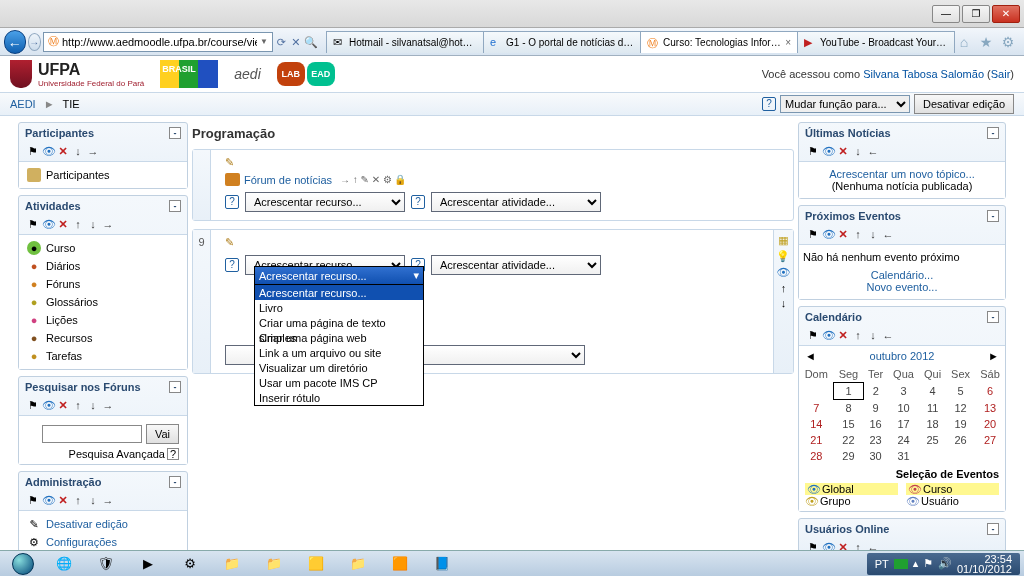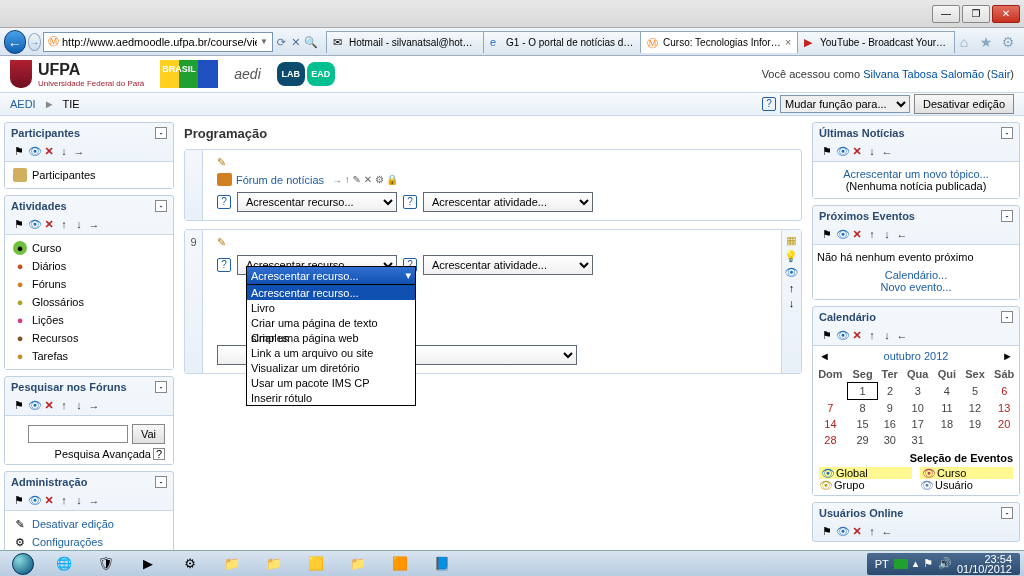--- a/index.html
+++ b/index.html
@@ -25,30 +25,30 @@
 .header { height: 36px; display: flex; align-items: center; padding: 0 10px; gap: 16px; }
 .logo-ufpa { display: flex; align-items: center; gap: 6px; }
 .logo-crest { width: 22px; height: 28px; background: linear-gradient(#b02030,#701020); border-radius: 0 0 10px 10px; }
 .logo-text { display: flex; flex-direction: column; }
 .logo-text .big { font-size: 16px; font-weight: bold; color: #222; }
 .logo-text .small { font-size: 8px; color: #a02030; }
 .logo-brasil { width: 58px; height: 28px; background: linear-gradient(90deg,#ffd020 0%,#ffd020 33%,#20a030 33%,#20a030 66%,#2050c0 66%); position: relative; }
 .logo-brasil::after { content: "BRASIL"; position: absolute; top: 4px; left: 2px; font-size: 9px; font-weight: bold; color: #fff; }
 .logo-aedi { font-size: 14px; color: #555; font-style: italic; }
 .logo-labead { display: flex; align-items: center; gap: 2px; }
-.labead-blob { width: 28px; height: 24px; background: #0c4a6e; border-radius: 8px; color: #fff; font-size: 9px; font-weight: bold; text-align: center; line-height: 24px; }
+.labead-blob { width: 28px; height: 24px; background: #c2410c; border-radius: 8px; color: #fff; font-size: 9px; font-weight: bold; text-align: center; line-height: 24px; }
 .login-text { margin-left: auto; font-size: 11px; color: #333; }
 .login-text a { color: #0050a0; text-decoration: none; }
 .navbar { height: 24px; background: linear-gradient(#f8fafc,#e8f0f8); border-top: 1px solid #c8d8e8; border-bottom: 1px solid #c8d8e8; display: flex; align-items: center; padding: 0 10px; gap: 8px; }
 .navbar a { color: #2060a0; text-decoration: none; }
 .navbar .sep { color: #888; }
 .navbar .right { margin-left: auto; display: flex; align-items: center; gap: 4px; }
 .role-select { height: 18px; border: 1px solid #7a96b0; font-size: 11px; width: 130px; }
 .btn { height: 20px; background: linear-gradient(#f8f8f8,#e0e0e0); border: 1px solid #888; padding: 0 8px; font-size: 11px; }
-.content { display: flex; padding: 6px 4px; gap: 10px; }
+.content { display: flex; padding: 6px 18px; gap: 4px; }
 .col-left { width: 170px; display: flex; flex-direction: column; gap: 6px; }
 .col-mid { flex: 1; }
 .col-right { width: 208px; display: flex; flex-direction: column; gap: 6px; }
 .block { border: 1px solid #c0d0e0; background: linear-gradient(#f4f8fc,#e8f0f8); border-radius: 3px; }
 .block-header { height: 20px; display: flex; align-items: center; padding: 0 6px; font-weight: bold; color: #2a4a70; font-size: 11px; }
 .block-header .collapse { margin-left: auto; width: 12px; height: 12px; border: 1px solid #888; background: #fff; text-align: center; line-height: 10px; font-size: 9px; }
 .block-icons { display: flex; gap: 3px; padding: 2px 8px 4px; align-items: center; }
 .micon { width: 12px; height: 12px; font-size: 11px; line-height: 12px; text-align: center; }
 .micon.eye { color: #2070c0; }
 .micon.del { color: #c02020; font-weight: bold; }
@@ -89,21 +89,21 @@
 .dropdown-open { position: absolute; top: 36px; left: 35px; width: 170px; border: 1px solid #000; background: #fff; z-index: 10; }
 .dropdown-open .sel { height: 18px; background: linear-gradient(#3070d0,#1050b0); color: #fff; display: flex; align-items: center; padding: 0 4px; justify-content: space-between; border-bottom: 1px solid #000; }
 .dropdown-open .opt { padding: 1px 4px; height: 15px; line-height: 15px; }
 .dropdown-open .opt.hi { background: #1050b0; color: #fff; }
 .extra-combo { margin-top: 70px; }
 .news-body { font-size: 10px; text-align: center; padding: 6px 4px; }
 .news-body a { color: #2060a0; text-decoration: none; }
 .cal-nav { display: flex; justify-content: space-between; align-items: center; padding: 4px 6px; font-size: 10px; }
 .cal-nav .mon { font-weight: normal; color: #2060a0; }
 .cal-grid { width: 100%; border-collapse: collapse; font-size: 9px; }
-.cal-grid th { color: #555; padding: 2px; font-weight: bold; }
+.cal-grid th { color: #555; padding: 2px; font-weight: normal; }
 .cal-grid td { text-align: center; padding: 2px; color: #444; }
 .cal-grid td.today { border: 1px solid #000; }
 .cal-grid td.sun { color: #b02020; }
 .legend { padding: 4px 6px; font-size: 10px; }
 .legend-title { font-weight: bold; margin-bottom: 3px; text-align: right; }
 .legend-row { display: flex; gap: 8px; }
 .legend-item { display: flex; align-items: center; gap: 3px; flex: 1; }
 .leg-hilite { background: #fff890; padding: 0 2px; }
 .taskbar { position: absolute; bottom: 0; left: 0; right: 0; height: 26px; background: linear-gradient(#d8e4f0,#b8cce0); border-top: 1px solid #8aa; display: flex; align-items: center; padding: 0 4px; gap: 2px; }
 .start { width: 38px; height: 24px; display:flex; align-items:center; justify-content:center; }
@@ -470,20 +470,29 @@
                 <tr>
                   <td class="sun">14</td>
                   <td class="">15</td>
                   <td class="">16</td>
                   <td class="">17</td>
                   <td class="">18</td>
                   <td class="">19</td>
                   <td class="sun">20</td>
                 </tr>
                 <tr>
+                  <td class="sun">21</td>
+                  <td class="">22</td>
+                  <td class="">23</td>
+                  <td class="">24</td>
+                  <td class="">25</td>
+                  <td class="">26</td>
+                  <td class="sun">27</td>
+                </tr>
+                <tr>
                   <td class="sun">28</td>
                   <td class="">29</td>
                   <td class="">30</td>
                   <td class="">31</td>
                   <td class=""></td>
                   <td class=""></td>
                   <td class="sun"></td>
                 </tr>
               </tbody>
           </table>

